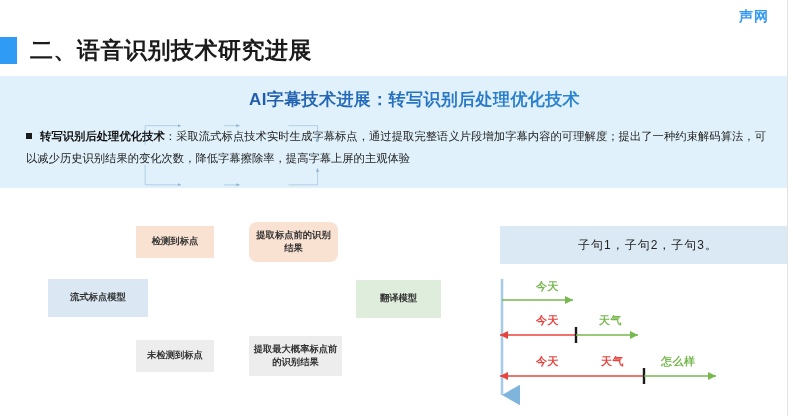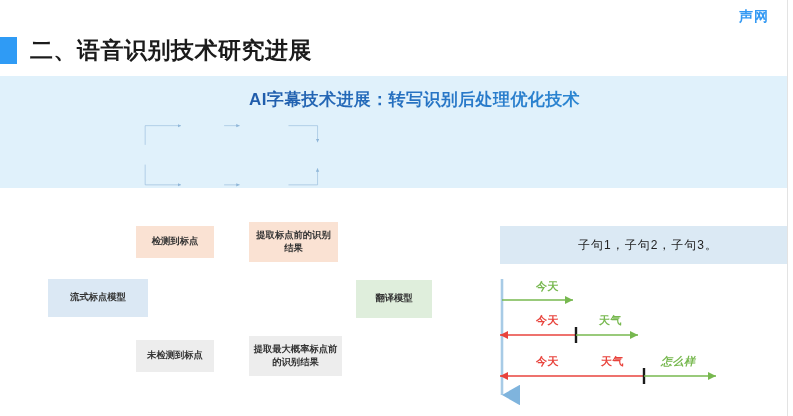--- a/index.html
+++ b/index.html
@@ -115,24 +115,24 @@
     justify-content: center;
     text-align: center;
     font-size: 9.3px;
     font-weight: bold;
     color: #333333;
     line-height: 1.45;
     padding: 2px 4px;
   }
   .n-source { left: 12px;  top: 279px; width: 100px; height: 38px; background: #dbe8f4; margin-left: 36px; }
   .n-det    { left: 136px; top: 226px; width: 78px;  height: 32px; background: #fae2d3; }
-  .n-ext    { left: 249px; top: 222px; width: 89px;  height: 40px; background: #fae2d3; }
+  .n-ext    { left: 249px; top: 222px; width: 89px;  height: 40px; background: #fae2d3; border-radius: 8px; }
   .n-nodet  { left: 136px; top: 340px; width: 78px;  height: 32px; background: #ededed; text-align: right; }
   .n-extmax { left: 249px; top: 336px; width: 93px;  height: 40px; background: #ededed; }
-  .n-trans  { left: 356px; top: 280px; width: 76px;  height: 38px; background: #dfeedc; }
+  .n-trans  { left: 356px; top: 280px; width: 85px;  height: 38px; background: #dfeedc; }
 
   .flow-svg {
     position: absolute;
     left: 0; top: 0;
     width: 470px;
     height: 216px;
     pointer-events: none;
   }
 
   
@@ -180,20 +180,23 @@
 
   <div class="brand">声网</div>
 
   <div class="title-row">
     <div class="title-bar"></div>
     <div class="title-text">二、语音识别技术研究进展</div>
   </div>
 
   <div class="banner">
     <div class="banner-heading">AI字幕技术进展：转写识别后处理优化技术</div>
+    <div class="banner-body">
+      <span class="bullet-sq"></span><span class="lead-term">转写识别后处理优化技术</span><span>：采取流式标点技术实时生成字幕标点，通过提取完整语义片段增加字幕内容的可理解度；提出了一种约束解码算法，可以减少历史识别结果的变化次数，降低字幕擦除率，提高字幕上屏的主观体验</span>
+    </div>
   </div>
 
   <div>
     <svg class="flow-svg" viewBox="0 0 470 416">
       <defs>
         <marker id="ar" markerWidth="7" markerHeight="7" refX="6" refY="3" orient="auto">
           <path d="M0,0 L6,3 L0,6 z" fill="#8fb6d8"></path>
         </marker>
       </defs>
 
@@ -247,16 +250,16 @@
       <line x1="184" y1="176" x2="256" y2="176" stroke="#77b84f" stroke-width="1.4" marker-end="url(#g-r)"></line>
     </svg>
 
     <div class="tl-label lab-green" style="left:76px; top:79px;">今天</div>
 
     <div class="tl-label lab-red" style="left:76px; top:113px;">今天</div>
     <div class="tl-label lab-green" style="left:139px; top:113px;">天气</div>
 
     <div class="tl-label lab-red" style="left:76px; top:154px;">今天</div>
     <div class="tl-label lab-red" style="left:141px; top:154px;">天气</div>
-    <div class="tl-label lab-green" style="left:201px; top:154px;font-style:italic;">怎么样</div>
+    <div class="tl-label lab-green" style="left:201px; top:154px;">怎么样</div>
   </div>
 
 </div>
 
 </body></html>

